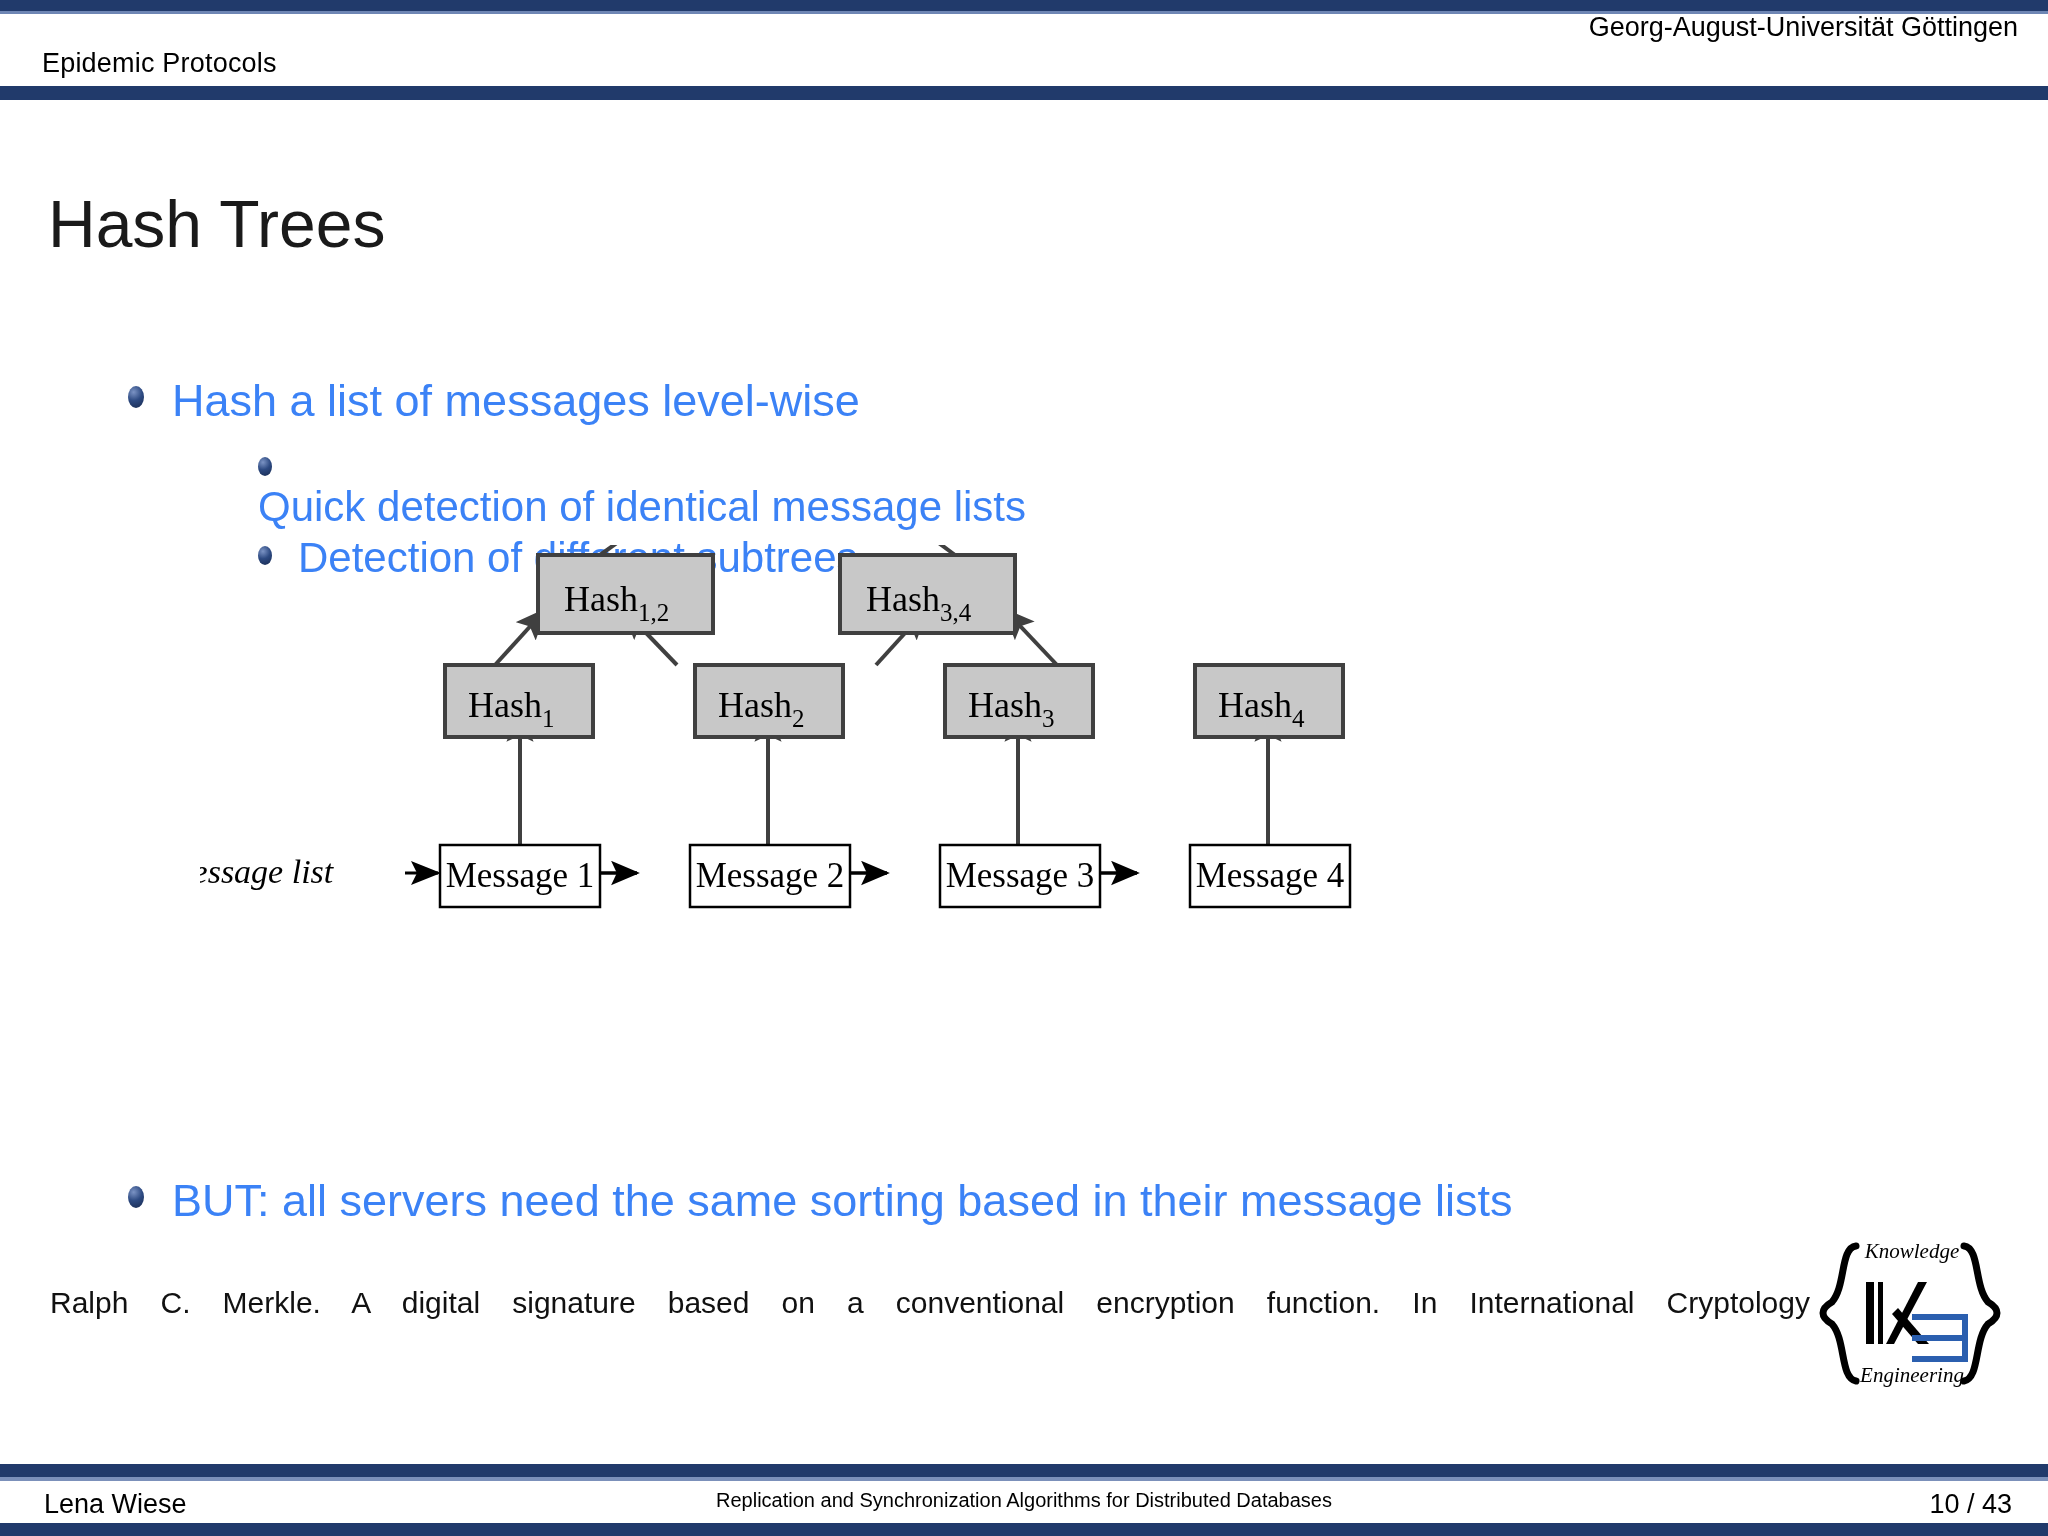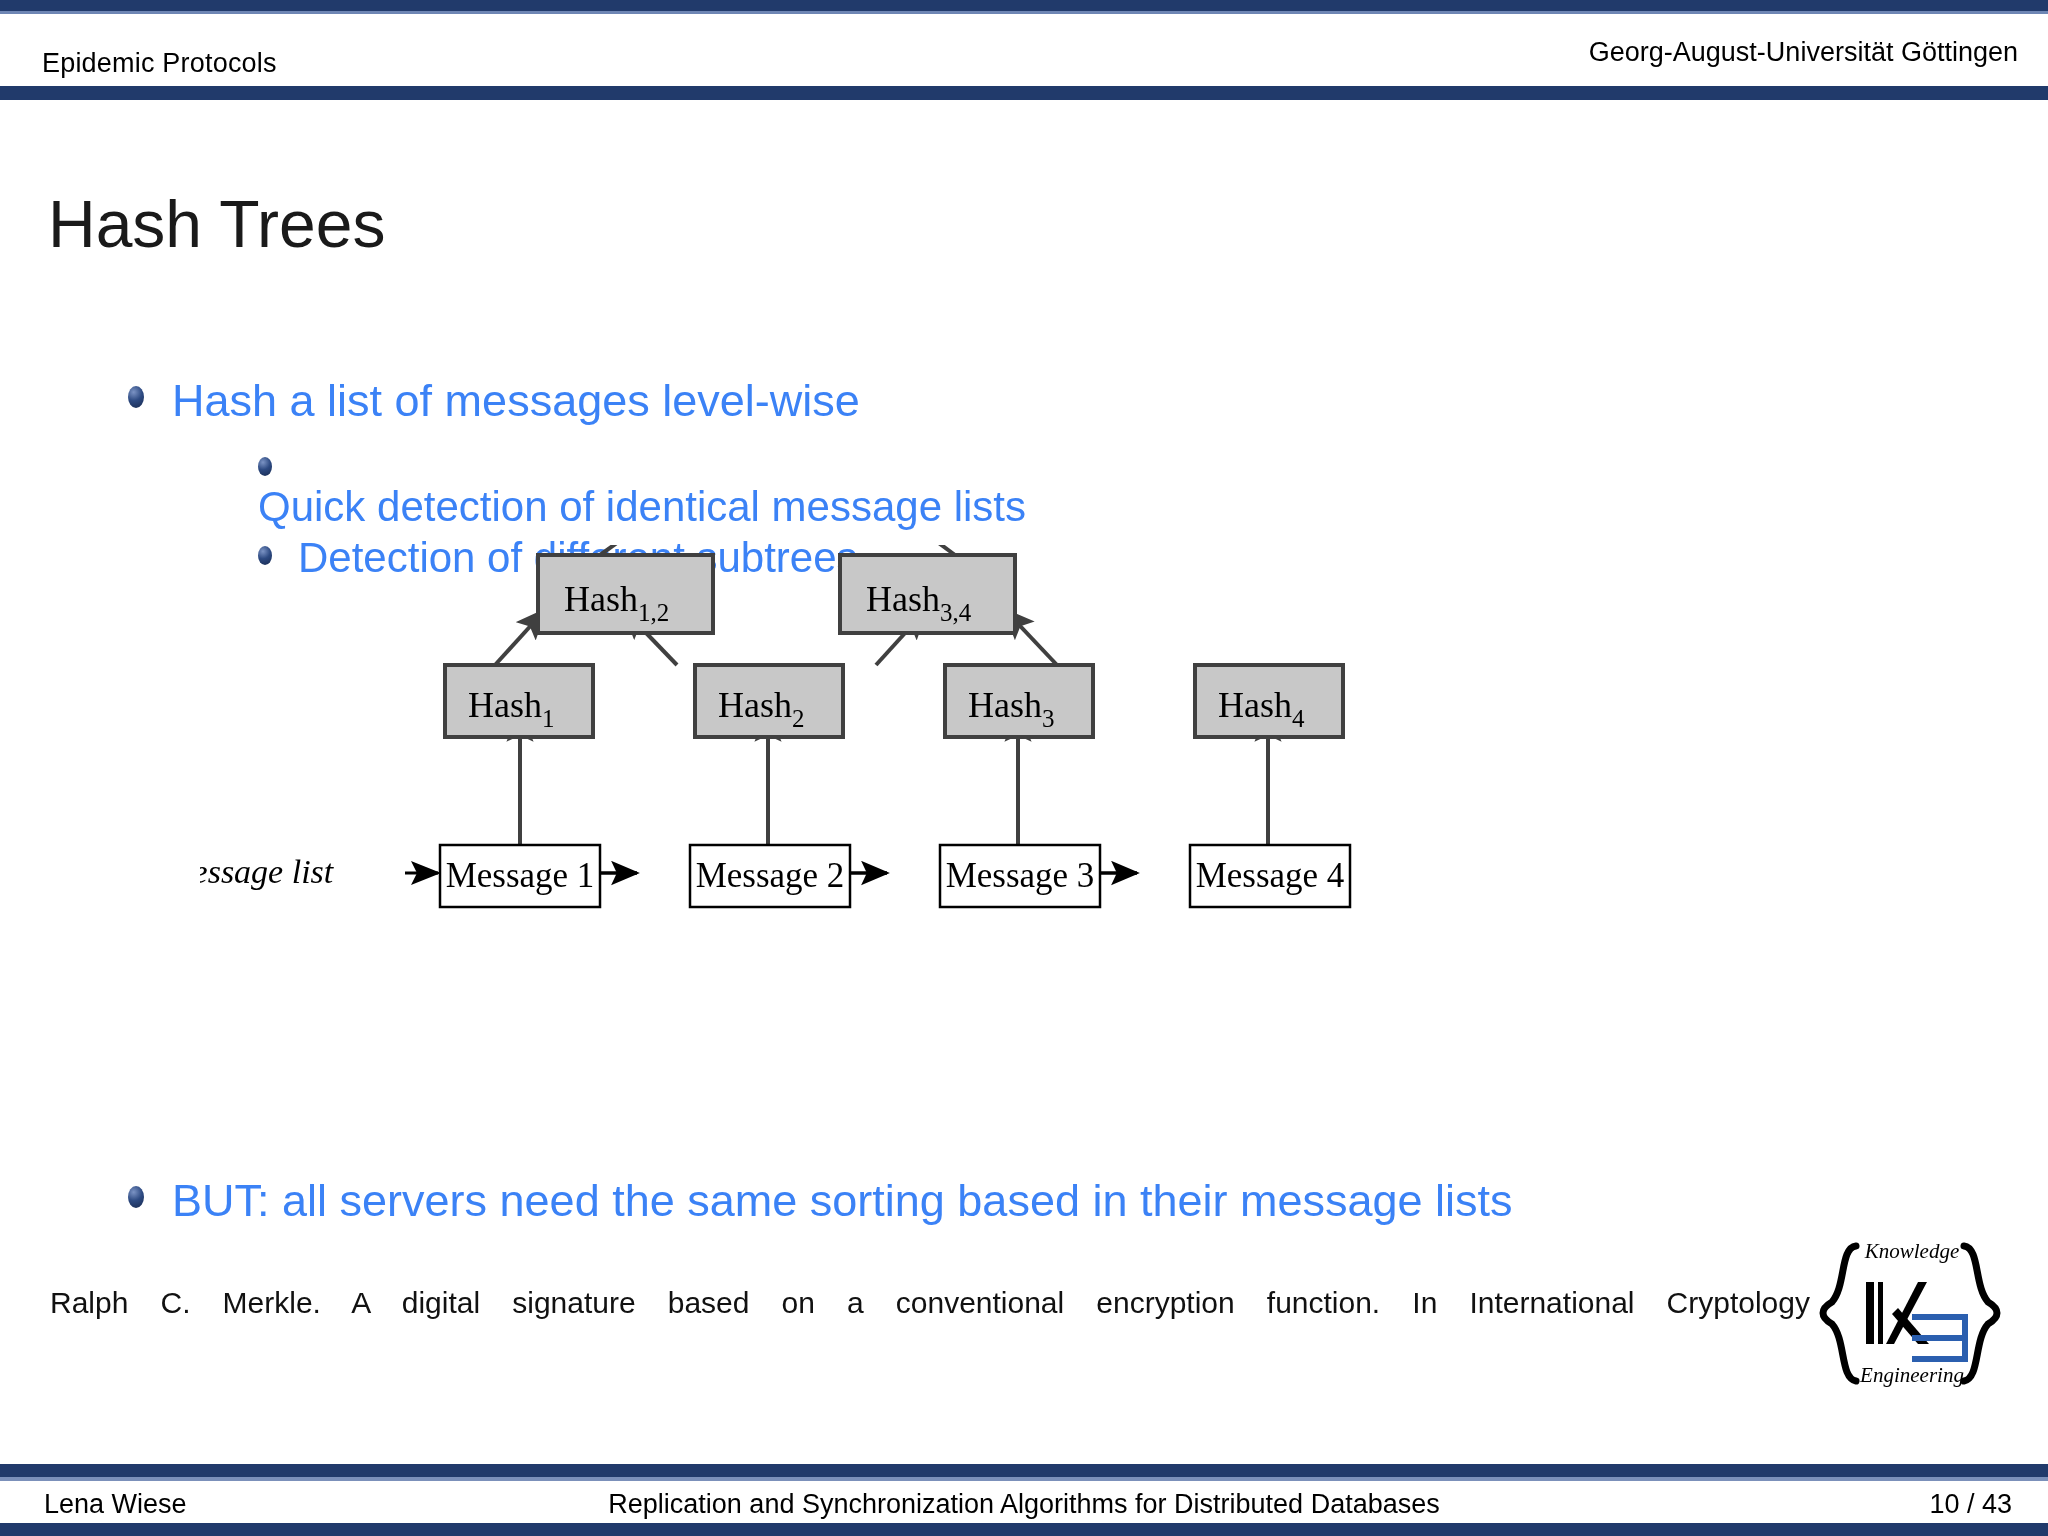--- a/index.html
+++ b/index.html
@@ -45,21 +45,20 @@
     white-space: nowrap;
   }
   .header-right {
     position: absolute;
     right: 30px;
     top: 10px;
     text-align: right;
     font-size: 27px;
     line-height: 34px;
     white-space: nowrap;
-    margin-top: 25px;
   }
   .header-botbar {
     position: absolute;
     top: 86px; left: 0;
     width: 2048px; height: 14px;
     background: #213A6B;
   }
 
   
   .slide-title {
@@ -193,21 +192,21 @@
     left: 44px; top: 1489px;
     font-size: 27px;
     font-stretch: condensed;
     white-space: nowrap;
   }
   .footer-center {
     position: absolute;
     left: 0; top: 1489px;
     width: 2048px;
     text-align: center;
-    font-size: 27px;
+    font-size: 20px;
     font-stretch: condensed;
     white-space: nowrap;
   }
   .footer-right {
     position: absolute;
     right: 36px; top: 1489px;
     font-size: 27px;
     font-stretch: condensed;
     white-space: nowrap;
   }

